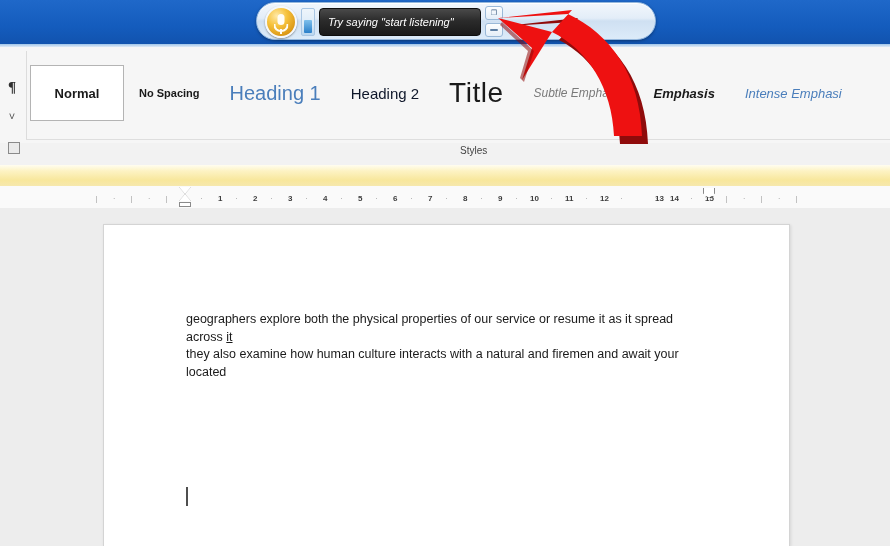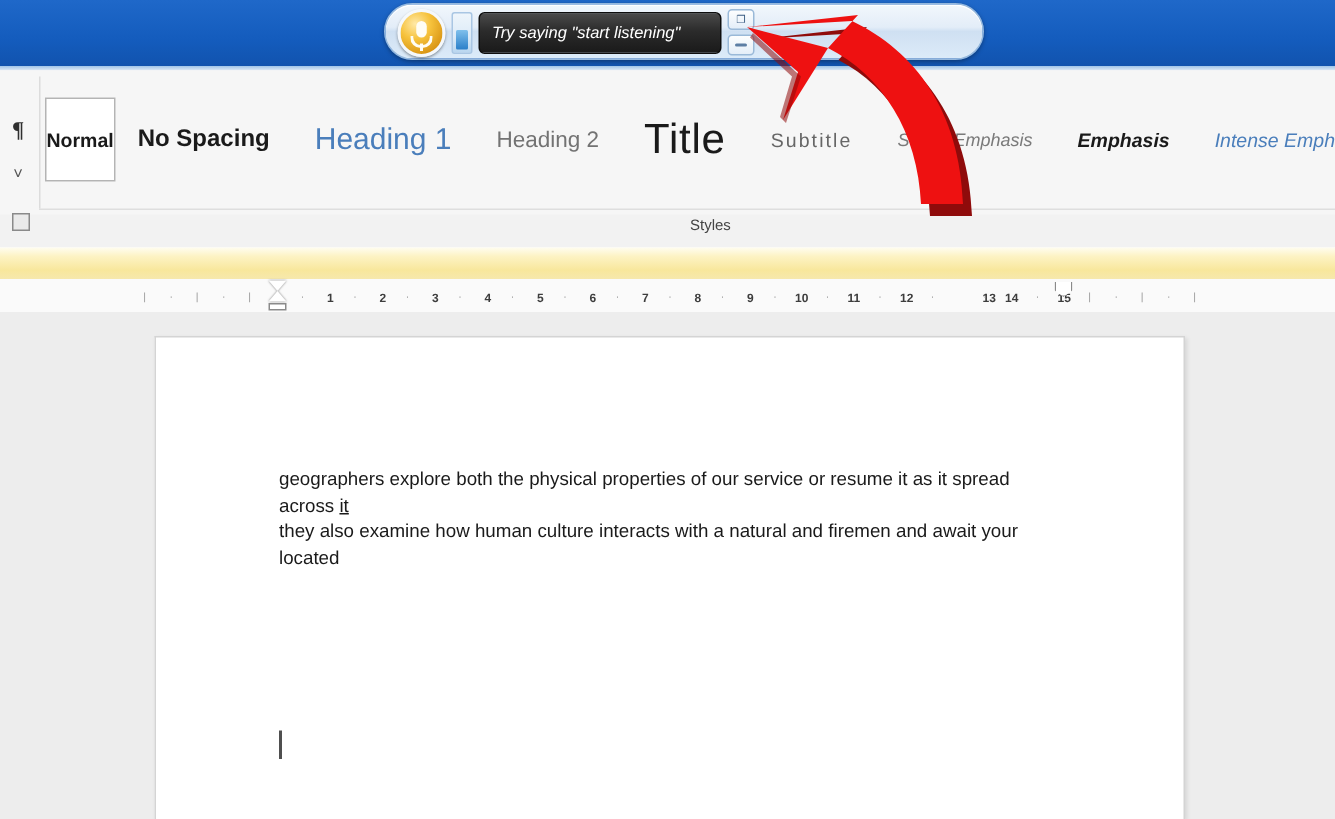--- a/index.html
+++ b/index.html
@@ -216,23 +216,23 @@
     border: 1px solid transparent;
   }
   .style-item.selected {
     border: 1px solid #b4b4b4;
     background: #ffffff;
     box-shadow: inset 0 0 0 1px #ffffff;
     width: 94px;
     padding: 0;
   }
   .st-normal { font-size: 13px; font-weight: bold; color: #1a1a1a; text-align: center; }
-  .st-nospacing { font-size: 16px; font-weight: bold; color: #1a1a1a; }
+  .st-nospacing { font-size: 11px; font-weight: bold; color: #1a1a1a; }
   .st-h1 { font-size: 20px; color: #4a7ebb; font-weight: normal; }
-  .st-h2 { font-size: 15px; color: #737373; font-weight: normal; }
+  .st-h2 { font-size: 15px; color: #0f172a; font-weight: normal; }
   .st-title { font-size: 28px; color: #1a1a1a; font-weight: normal; letter-spacing: 0.5px; }
   .st-subtitle { font-size: 13px; color: #666666; letter-spacing: 1.4px; }
   .st-subtle-em { font-size: 12px; color: #7a7a7a; font-style: italic; }
   .st-emphasis { font-size: 13px; color: #1a1a1a; font-style: italic; font-weight: bold; }
   .st-intense-em { font-size: 13px; color: #4a7ebb; font-style: italic; }
 
   .ribbon-rule {
     position: absolute;
     left: 26px; top: 92px;
     width: 864px; height: 1px;
@@ -413,23 +413,20 @@
       <span class="st-nospacing">No Spacing</span>
     </div>
     <div class="style-item">
       <span class="st-h1">Heading 1</span>
     </div>
     <div class="style-item">
       <span class="st-h2">Heading 2</span>
     </div>
     <div class="style-item">
       <span class="st-title">Title</span>
-    </div>
-    <div class="style-item">
-      <span class="st-subtitle">Subtitle</span>
     </div>
     <div class="style-item">
       <span class="st-subtle-em">Subtle Emphasis</span>
     </div>
     <div class="style-item">
       <span class="st-emphasis">Emphasis</span>
     </div>
     <div class="style-item">
       <span class="st-intense-em">Intense Emphasi</span>
     </div>

